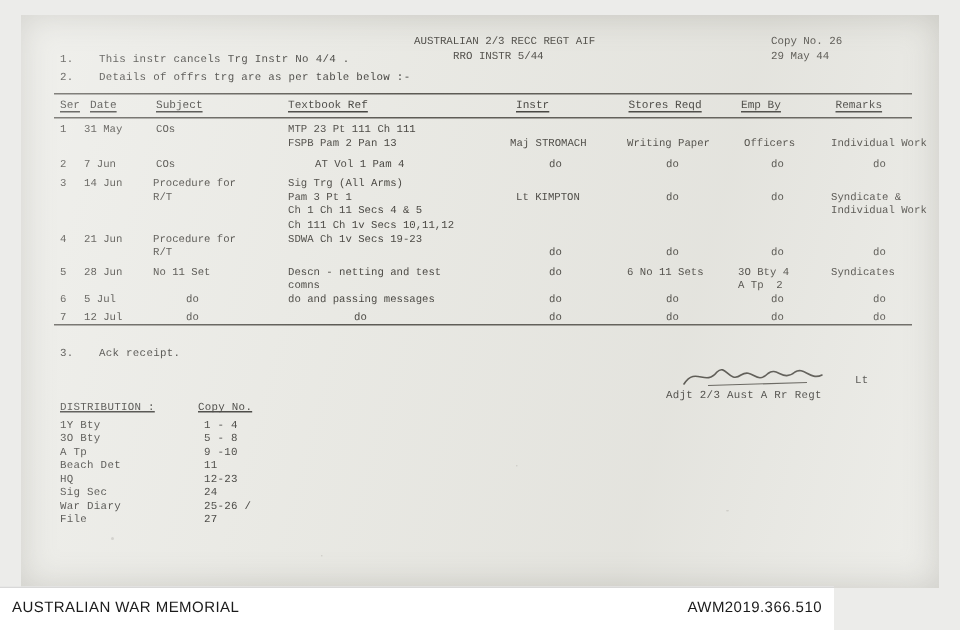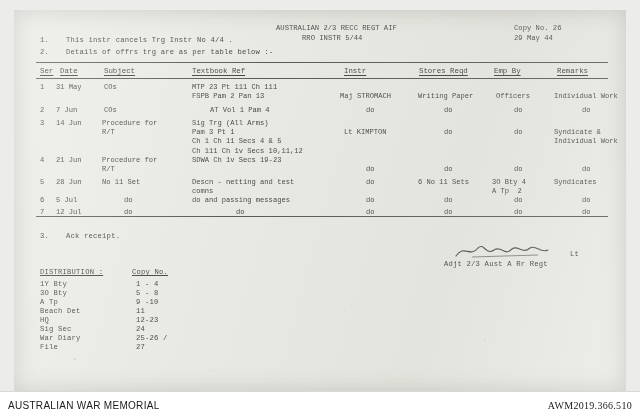--- a/index.html
+++ b/index.html
@@ -86,39 +86,39 @@
     left: 438px;
     top: 232px;
     width: 120px;
     height: 18px;
   }
   .sig svg { display: block; }
   .footer-bar {
     position: absolute;
     left: 0;
     bottom: 0;
-    width: 640px;
+    width: 556px;
     height: 28px;
     background: #ffffff;
     border-top: 1px solid #d8d8d8;
   }
   .footer-left {
     position: absolute;
     left: 8px;
     top: 8px;
     font-family: "Liberation Sans", sans-serif;
     font-size: 10px;
     color: #1b1b1b;
     letter-spacing: 0.3px;
   }
   .footer-right {
     position: absolute;
     right: 8px;
     top: 8px;
-    font-family: Liberation Serif, serif;
+    font-family: Liberation Sans, sans-serif;
     font-size: 10px;
     color: #1b1b1b;
     letter-spacing: 0.3px;
   }
   .speck {
     position: absolute;
     background: rgba(120,116,106,0.25);
     border-radius: 50%;
   }
 </style>

